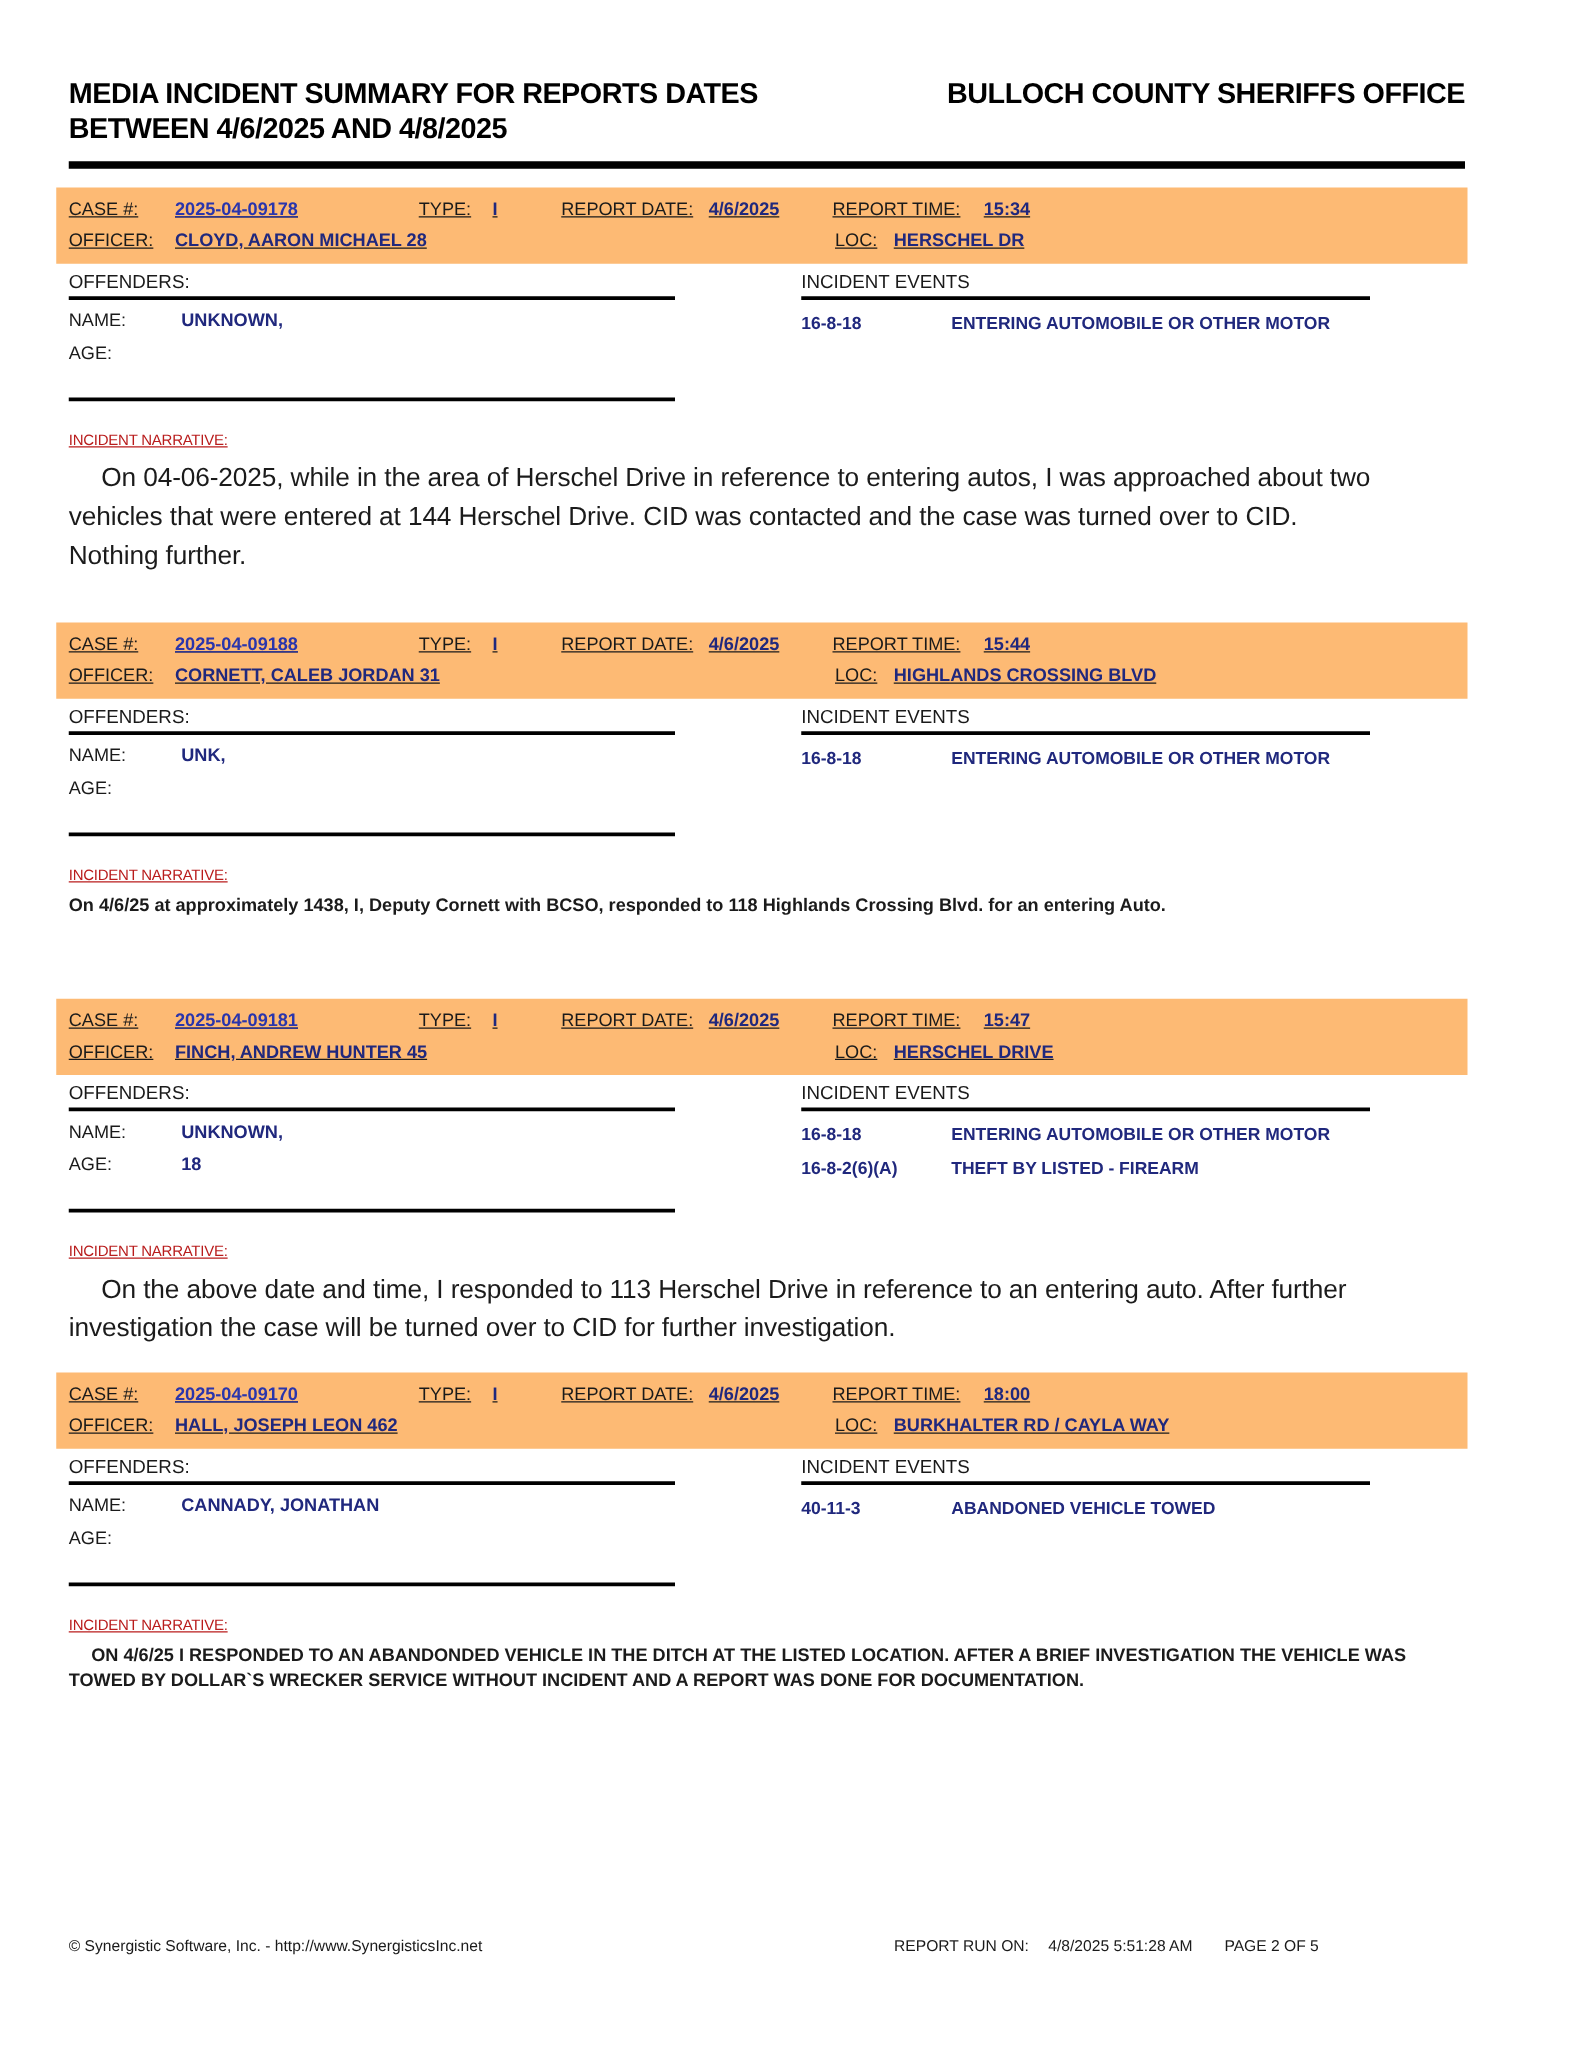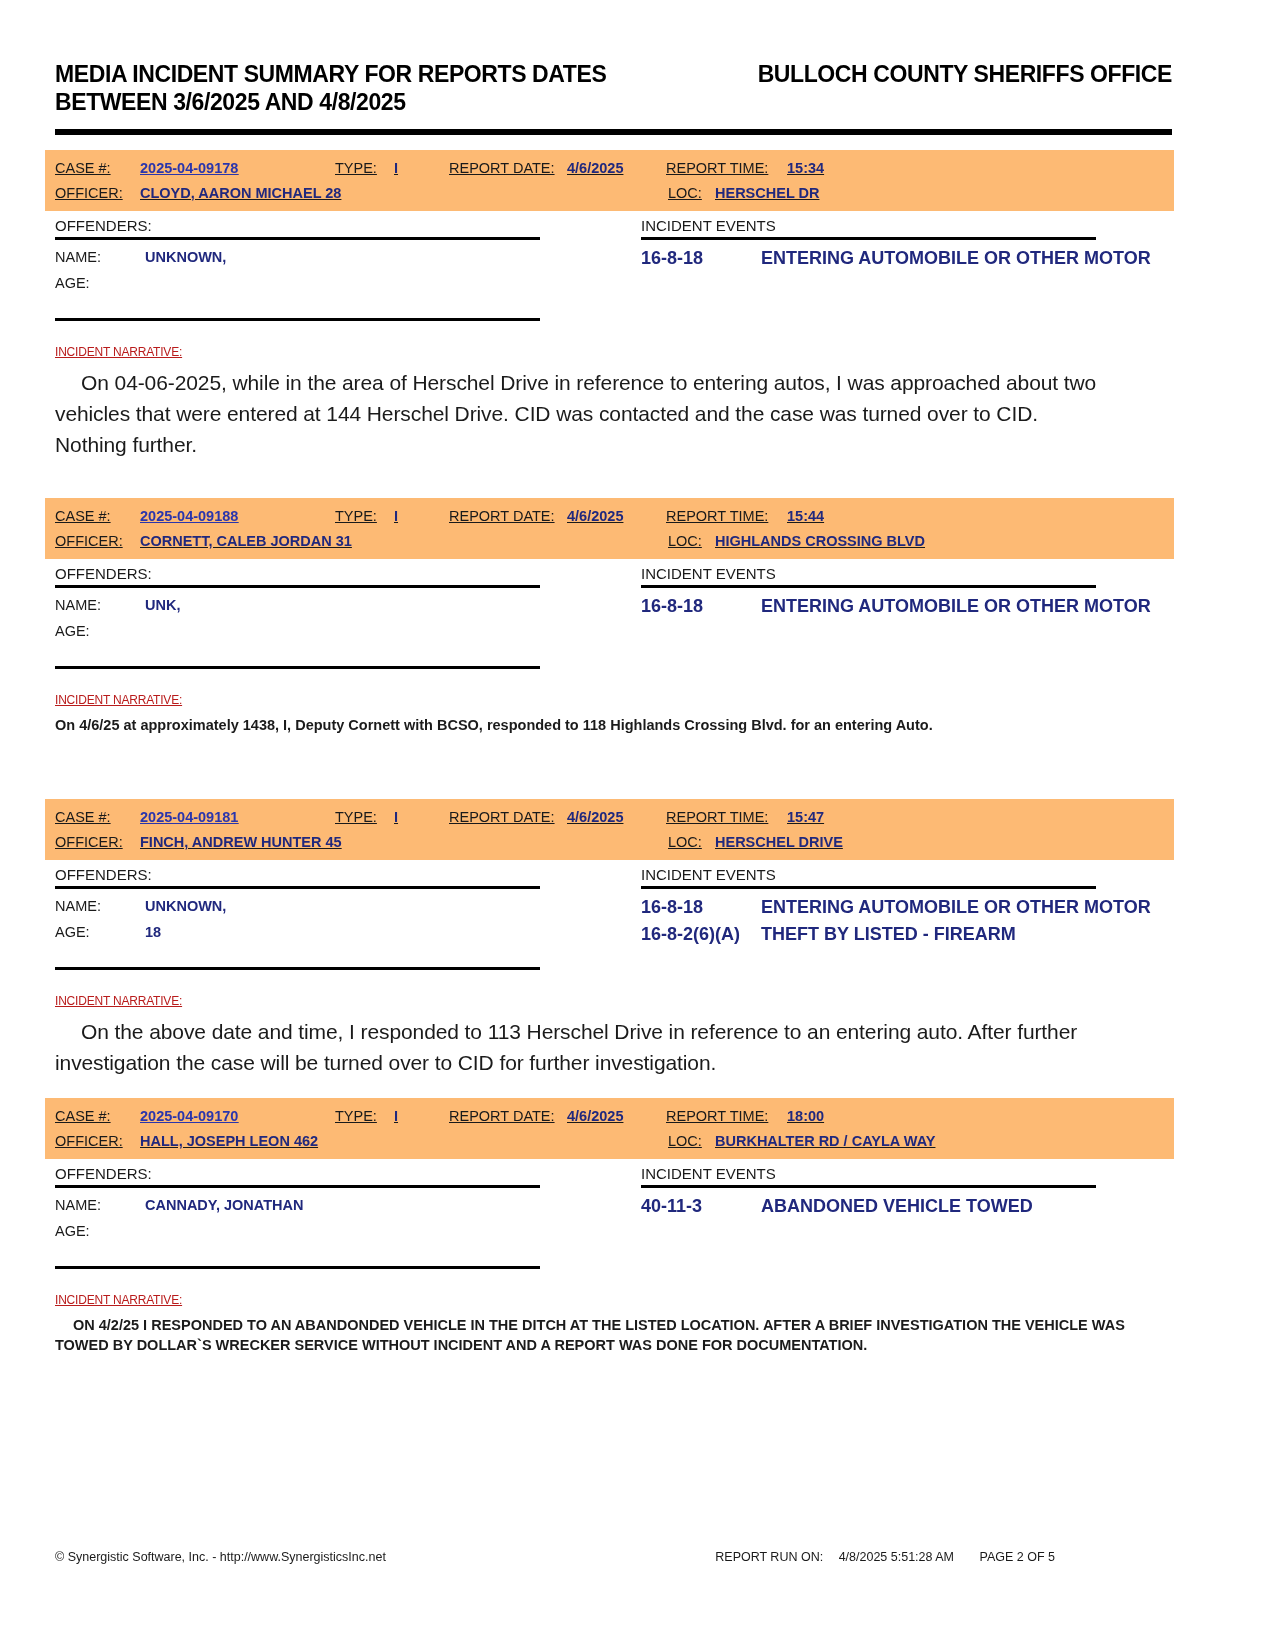--- a/index.html
+++ b/index.html
@@ -48,21 +48,21 @@
   .col-right { margin-left: 101px; width: 547px; }
   .col-head { font-size: 15px; line-height: 17px; margin-top: 3px; color: #1a1a1a; }
   .col-rule-left { height: 3px; background: #000; margin-top: 3px; width: 485px; }
   .col-rule-right { height: 3px; background: #000; margin-top: 3px; width: 455px; }
   .field-row {
     display: grid; grid-template-columns: 90px auto;
     font-size: 14.5px; line-height: 17px; margin-top: 9px;
   }
   .event-row {
     display: grid; grid-template-columns: 120px auto;
-    font-size: 18px; line-height: 17px; margin-top: 10px;
+    font-size: 14px; line-height: 17px; margin-top: 10px;
   }
   .event-row span { color: #20287d; font-weight: bold; }
   .left-bottom-rule { height: 3px; background: #000; margin-top: 26px; width: 485px; }
 
   
   .narr-head {
     margin-top: 24px; font-size: 12px; font-weight: normal;
     text-decoration: underline; letter-spacing: -0.2px; color: #b91c1c;
   }
   .narr { margin: 8px 0 0 0; color: #1b1b1b; }
@@ -91,21 +91,21 @@
   .footer-right .page-no { margin-left: 22px; }
 </style>
 </head>
 <body>
 
 <div class="page">
 
   <div class="report-header">
     <div class="title-left">
       <div>MEDIA INCIDENT SUMMARY FOR REPORTS DATES</div>
-      <div>BETWEEN 3/6/2025 AND 4/8/2025</div>
+      <div>BETWEEN 4/6/2025 AND 4/8/2025</div>
     </div>
     <div class="title-right">BULLOCH COUNTY SHERIFFS OFFICE</div>
   </div>
   <div class="thick-rule"></div>
 
   <section>
     <div class="band mt15">
       <div class="band-row1">
         <span class="lbl">CASE #:</span>
         <span><a class="case-link">2025-04-09178</a></span>
@@ -282,21 +282,21 @@
       <div class="col-right">
         <div class="col-head">INCIDENT EVENTS</div>
         <div class="col-rule-right"></div>
         <div class="event-row">
           <span>40-11-3</span>
           <span>ABANDONED VEHICLE TOWED</span>
         </div>
       </div>
     </div>
     <div class="narr-head">INCIDENT NARRATIVE:</div>
-    <p class="narr narr-small narr-indent-sm">ON 4/2/25 I RESPONDED TO AN ABANDONDED VEHICLE IN THE DITCH AT THE LISTED LOCATION. AFTER A BRIEF INVESTIGATION THE VEHICLE WAS TOWED BY DOLLAR`S WRECKER SERVICE WITHOUT INCIDENT AND A REPORT WAS DONE FOR DOCUMENTATION.</p>
+    <p class="narr narr-small narr-indent-sm">ON 4/6/25 I RESPONDED TO AN ABANDONDED VEHICLE IN THE DITCH AT THE LISTED LOCATION. AFTER A BRIEF INVESTIGATION THE VEHICLE WAS TOWED BY DOLLAR`S WRECKER SERVICE WITHOUT INCIDENT AND A REPORT WAS DONE FOR DOCUMENTATION.</p>
   </section>
 
 </div>
 
 <div class="footer">
   <div class="footer-left">© Synergistic Software, Inc.  -  http://www.SynergisticsInc.net</div>
   <div class="footer-right">
     <span>REPORT RUN ON:</span>
     <span>4/8/2025 5:51:28 AM</span>
     <span class="page-no">PAGE 2 OF 5</span>

